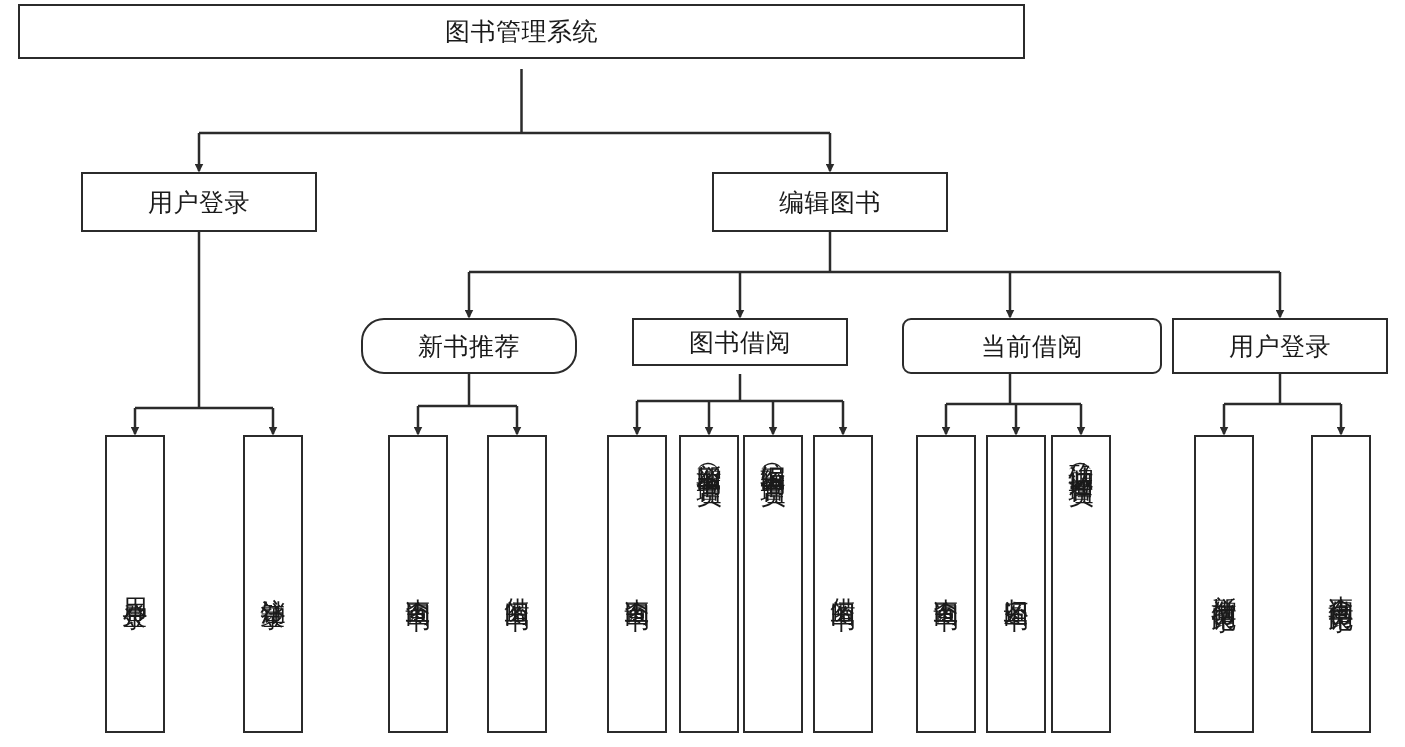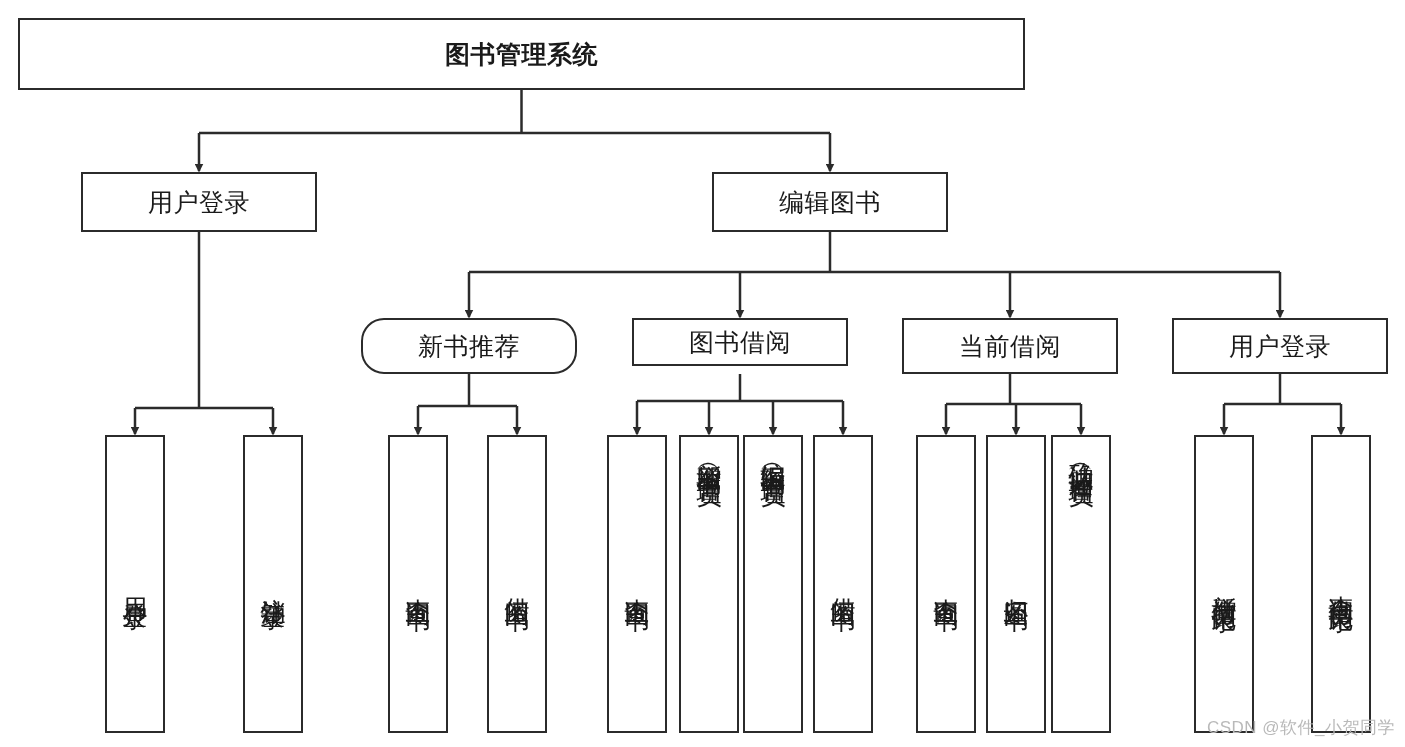--- a/index.html
+++ b/index.html
@@ -115,36 +115,36 @@
         <line x1="1016" y1="404" x2="1016" y2="434" stroke="#2b2b2b" stroke-width="2.5" marker-end="url(#arrowhead)"></line>
         <line x1="1081" y1="404" x2="1081" y2="434" stroke="#2b2b2b" stroke-width="2.5" marker-end="url(#arrowhead)"></line>
         <line x1="1280" y1="374" x2="1280" y2="404" stroke="#2b2b2b" stroke-width="2.5"></line>
         <line x1="1224" y1="404" x2="1341" y2="404" stroke="#2b2b2b" stroke-width="2.5"></line>
         <line x1="1224" y1="404" x2="1224" y2="434" stroke="#2b2b2b" stroke-width="2.5" marker-end="url(#arrowhead)"></line>
         <line x1="1341" y1="404" x2="1341" y2="434" stroke="#2b2b2b" stroke-width="2.5" marker-end="url(#arrowhead)"></line>
       </g>
   </svg>
 
   <div id="nodes-layer">
-      <div class="node-box node-horizontal" style="left: 18px; top: 18px; width: 1007px; height: 72px; font-weight: bold;">
+      <div class="node-box node-horizontal" style="left: 18px; top: 4px; width: 1007px; height: 55px;">
         <span class="node-label">图书管理系统</span>
       </div>
       <div class="node-box node-horizontal" style="left: 81px; top: 172px; width: 236px; height: 60px;">
         <span class="node-label">用户登录</span>
       </div>
       <div class="node-box node-horizontal" style="left: 712px; top: 172px; width: 236px; height: 60px;">
         <span class="node-label">编辑图书</span>
       </div>
       <div class="node-box node-horizontal" style="left: 361px; top: 318px; width: 216px; height: 56px; border-radius: 23px;">
         <span class="node-label">新书推荐</span>
       </div>
       <div class="node-box node-horizontal" style="left: 632px; top: 318px; width: 216px; height: 48px;">
         <span class="node-label">图书借阅</span>
       </div>
-      <div class="node-box node-horizontal" style="left: 902px; top: 318px; width: 216px; height: 56px;">
+      <div class="node-box node-horizontal" style="left: 902px; top: 318px; width: 260px; height: 56px; border-radius: 9px;">
         <span class="node-label">当前借阅</span>
       </div>
       <div class="node-box node-horizontal" style="left: 1172px; top: 318px; width: 216px; height: 56px;">
         <span class="node-label">用户登录</span>
       </div>
       <div class="node-box node-vertical centered" style="left: 105px; top: 435px; width: 60px; height: 298px;">
         <span class="node-label">用户登录</span>
       </div>
       <div class="node-box node-vertical centered" style="left: 243px; top: 435px; width: 60px; height: 298px;">
         <span class="node-label">注销登录</span>
@@ -177,14 +177,13 @@
         <span class="node-label">确认归还（管理员）</span>
       </div>
       <div class="node-box node-vertical centered" style="left: 1194px; top: 435px; width: 60px; height: 298px;">
         <span class="node-label">新增借阅记录</span>
       </div>
       <div class="node-box node-vertical centered" style="left: 1311px; top: 435px; width: 60px; height: 298px;">
         <span class="node-label">查询借阅记录</span>
       </div>
     </div>
 
-  <div id="watermark">CSDN @软件_小贺同学</div>
 </div>
 
 </body></html>

